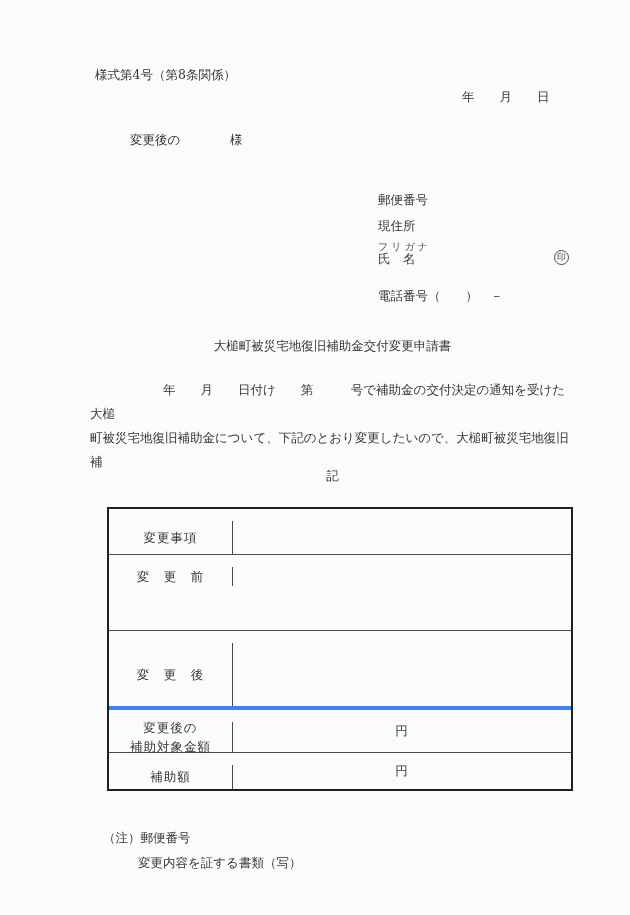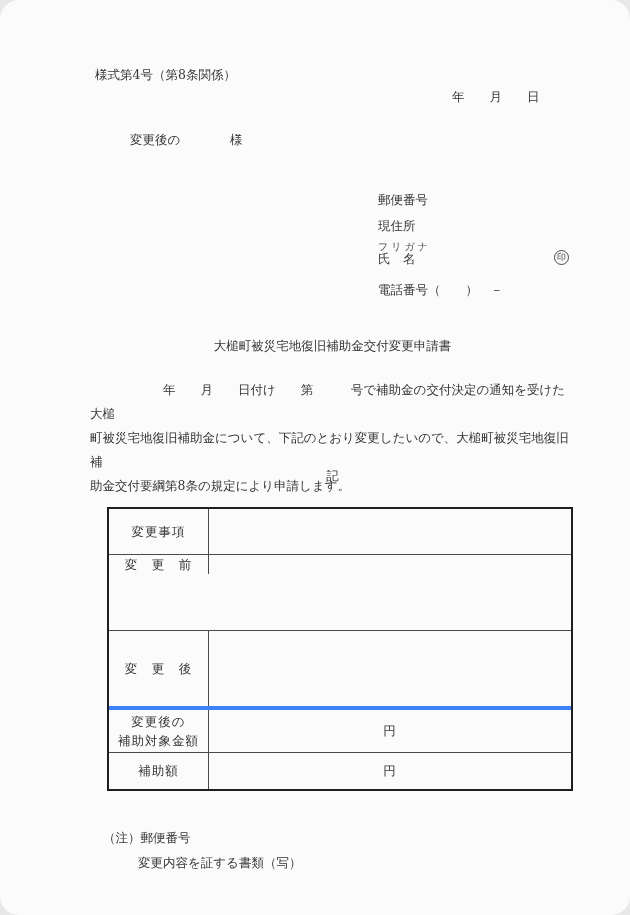--- a/index.html
+++ b/index.html
@@ -8,21 +8,20 @@
     font-family:"DejaVu Serif","Liberation Serif",serif;
   }
   .page{
     position:relative;
     width:630px;height:915px;
     margin:0 auto;
     background:#fbfbfb;
     color:#363636;
     font-size:12.5px;
     overflow:hidden;
-    border-radius:19px;
   }
   .abs{position:absolute;white-space:pre;}
   .content-center{
     position:absolute;left:90px;width:485px;
     text-align:center;white-space:pre;
   }
   .small-kana{
     font-size:10px;
     letter-spacing:3px;
     color:#4a4a4a;
@@ -54,65 +53,65 @@
     background:transparent;
   }
   .ft-row{
     display:flex;
     box-sizing:border-box;
     border-bottom:1px solid #4a4a4a;
   }
   .ft-row.thick-bottom{border-bottom:4px solid #3b82f6;}
   .ft-row.last{border-bottom:none;}
   .ft-label{
-    width:100px;
+    width:124px;
     box-sizing:border-box;
     border-right:1px solid #4a4a4a;
     display:flex;flex-direction:column;
     align-items:center;justify-content:center;
     letter-spacing:1px;
     text-align:center;
     line-height:1.55;
+    margin-top:12px;
   }
   .ft-value{
     flex:1;
     display:flex;align-items:center;justify-content:center;
     letter-spacing:1px;
   }
   .h46{height:46px;}
   .h76{height:76px;flex-direction:column;}
   .h79{height:79px;}
   .h43{height:43px;}
   .h36{height:36px;}
 </style>
 </head>
 <body>
 
 <div class="page">
 
   <div class="abs" style="left:95px;top:67px;">様式第4号（第8条関係）</div>
 
-  <div class="abs" style="left:452px;top:89px;">年　　月　　日</div>
+  <div class="abs" style="left:462px;top:89px;">年　　月　　日</div>
 
   <div class="abs" style="left:130px;top:132px;">変更後の</div>
   <div class="abs" style="left:230px;top:132px;">様</div>
 
   <div class="abs" style="left:378px;top:192px;">郵便番号</div>
   <div class="abs" style="left:378px;top:218px;">現住所</div>
   <div class="abs small-kana" style="left:378px;top:240px;">フリガナ</div>
   <div class="abs" style="left:378px;top:251px;">氏　名</div>
   <div class="seal">印</div>
-  <div class="abs" style="left:378px;top:282px;">電話番号（　　）　－</div>
+  <div class="abs" style="left:378px;top:288px;">電話番号（　　）　－</div>
 
   <div class="content-center" style="top:338px;">大槌町被災宅地復旧補助金交付変更申請書</div>
 
   <div class="paragraph">
     <div class="line1">年　　月　　日付け　　第　　　号で補助金の交付決定の通知を受けた大槌</div>
     <div>町被災宅地復旧補助金について、下記のとおり変更したいので、大槌町被災宅地復旧補</div>
-    <div>助金交付要綱第8条の規定により申請します。</div>
   </div>
 
   <div class="content-center" style="top:468px;">記</div>
 
   <div class="form-table">
 
     <div class="ft-row h46">
       <div class="ft-label">変更事項</div>
       <div class="ft-value"></div>
     </div>

